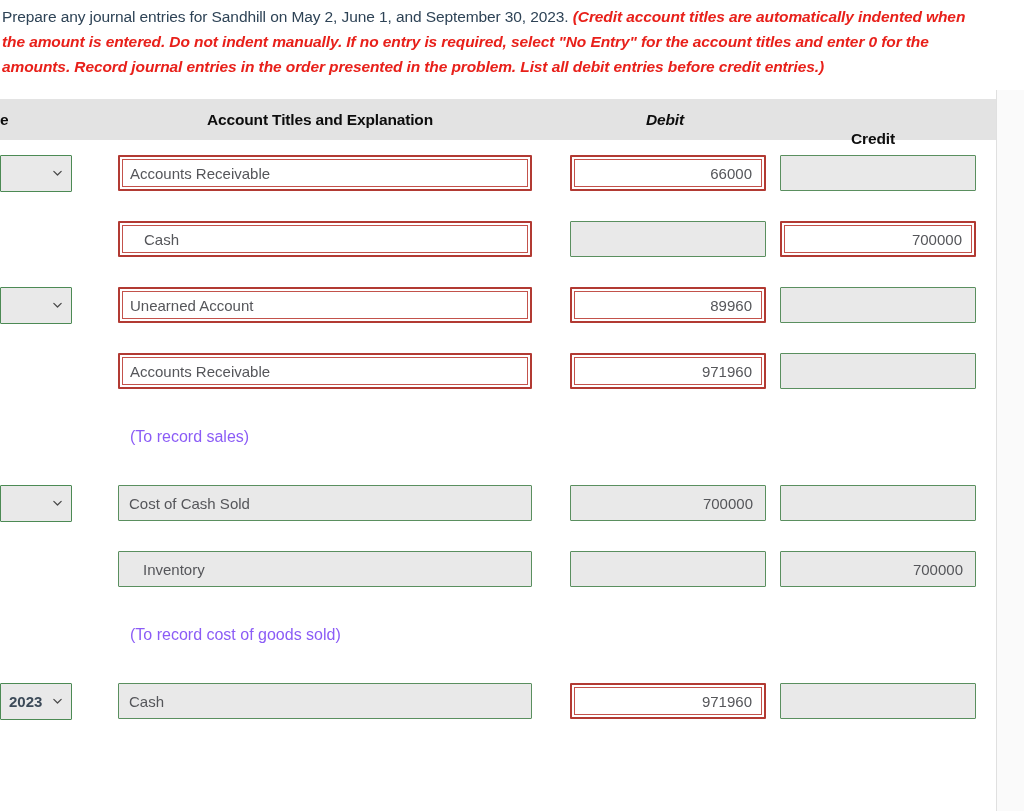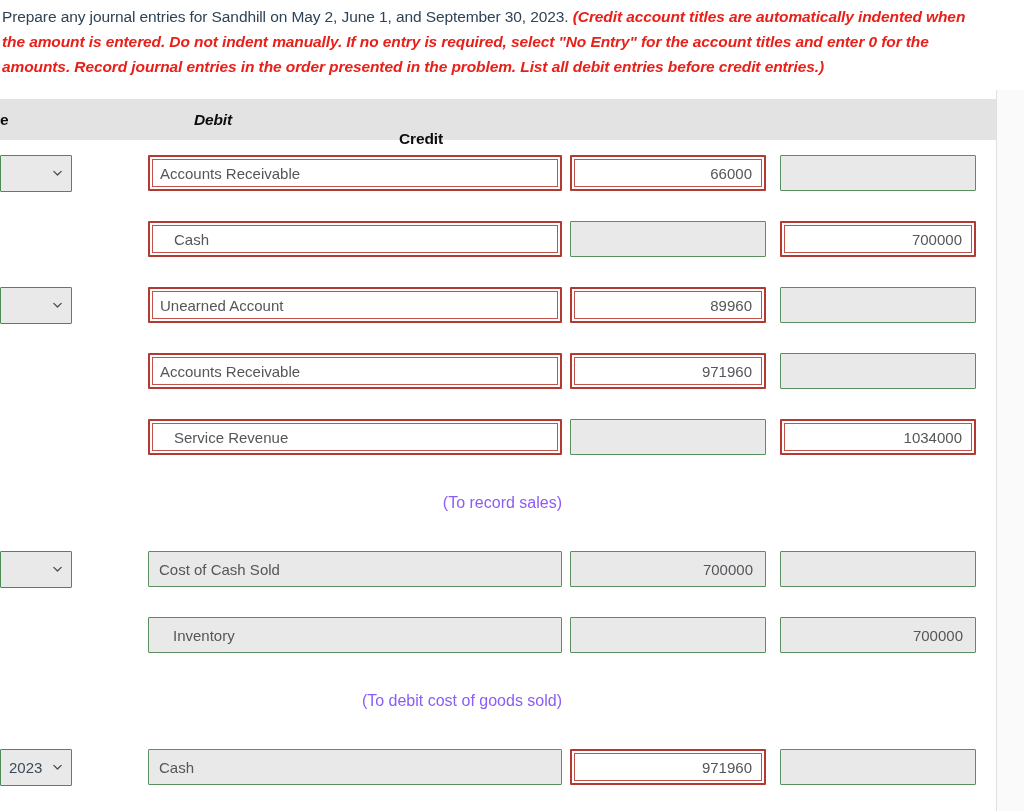--- a/index.html
+++ b/index.html
@@ -83,20 +83,21 @@
   }
   .row.caption-row { height: 66px; }
 
   
   .cell-date {
     width: 110px;
     display: flex;
     align-items: flex-start;
     justify-content: flex-end;
     padding-right: 38px;
+    font-weight: bold;
   }
   .date-select {
     position: relative;
     width: 72px;
     height: 37px;
     margin-left: -34px;
     background: #e9e9e9;
     border: 1px solid #4c8a54;
     border-radius: 1px;
     display: flex;
@@ -115,21 +116,20 @@
     display: block;
   }
   .date-select.blank .dsel-text { visibility: hidden; }
 
   
   .cell-account {
     width: 452px;
     display: flex;
     align-items: center;
     padding-left: 8px;
-    justify-content: flex-end;
   }
   .cell-amount {
     width: 210px;
     display: flex;
     align-items: center;
     padding-left: 8px;
   }
   .cell-amount.credit { width: 224px; }
 
   
@@ -177,20 +177,21 @@
 <div id="page">
 
   <div class="intro">
     <span>Prepare any journal entries for Sandhill on May 2, June 1, and September 30, 2023. </span><span class="note">(Credit account titles are automatically indented when the amount is entered. Do not indent manually. If no entry is required, select "No Entry" for the account titles and enter 0 for the amounts. Record journal entries in the order presented in the problem. List all debit entries before credit entries.)</span>
   </div>
 
   <div class="sheet">
 
     <div class="thead">
       <div class="th th-date">e</div>
+      <div class="th th-account">Account Titles and Explanation</div>
       <div class="th th-debit">Debit</div>
       <div class="th th-credit">Credit</div>
     </div>
 
     <div class="tbody" id="tbody">
         <div class="row">
           <div class="cell-date">
             <div class="date-select blank">
               <span class="dsel-text"></span>
               <svg class="chev" viewBox="0 0 12 12" fill="none" xmlns="http://www.w3.org/2000/svg">
@@ -244,32 +245,20 @@
           <div class="cell-account">
             <div class="fld acct err">Accounts Receivable</div>
           </div>
           <div class="cell-amount">
             <div class="fld amt err">971960</div>
           </div>
           <div class="cell-amount credit">
             <div class="fld amt credit ok"></div>
           </div>
         </div>
-        <div class="row">
-          <div class="cell-date"></div>
-          <div class="cell-account">
-            <div class="fld acct err indent">Service Revenue</div>
-          </div>
-          <div class="cell-amount">
-            <div class="fld amt ok"></div>
-          </div>
-          <div class="cell-amount credit">
-            <div class="fld amt credit err">1034000</div>
-          </div>
-        </div>
         <div class="row caption-row">
           <div class="cell-date"></div>
           <div class="cell-account">
             <div class="caption">(To record sales)</div>
           </div>
           <div class="cell-amount"></div>
           <div class="cell-amount credit"></div>
         </div>
         <div class="row">
           <div class="cell-date">
@@ -298,21 +287,21 @@
           <div class="cell-amount">
             <div class="fld amt ok"></div>
           </div>
           <div class="cell-amount credit">
             <div class="fld amt credit ok">700000</div>
           </div>
         </div>
         <div class="row caption-row">
           <div class="cell-date"></div>
           <div class="cell-account">
-            <div class="caption">(To debit cost of goods sold)</div>
+            <div class="caption">(To record cost of goods sold)</div>
           </div>
           <div class="cell-amount"></div>
           <div class="cell-amount credit"></div>
         </div>
         <div class="row">
           <div class="cell-date">
             <div class="date-select">
               <span class="dsel-text">2023</span>
               <svg class="chev" viewBox="0 0 12 12" fill="none" xmlns="http://www.w3.org/2000/svg">
                 <path d="M2 4.2 L6 8.2 L10 4.2" stroke="#4a4a4a" stroke-width="1.4" fill="none" stroke-linecap="round" stroke-linejoin="round"></path>

